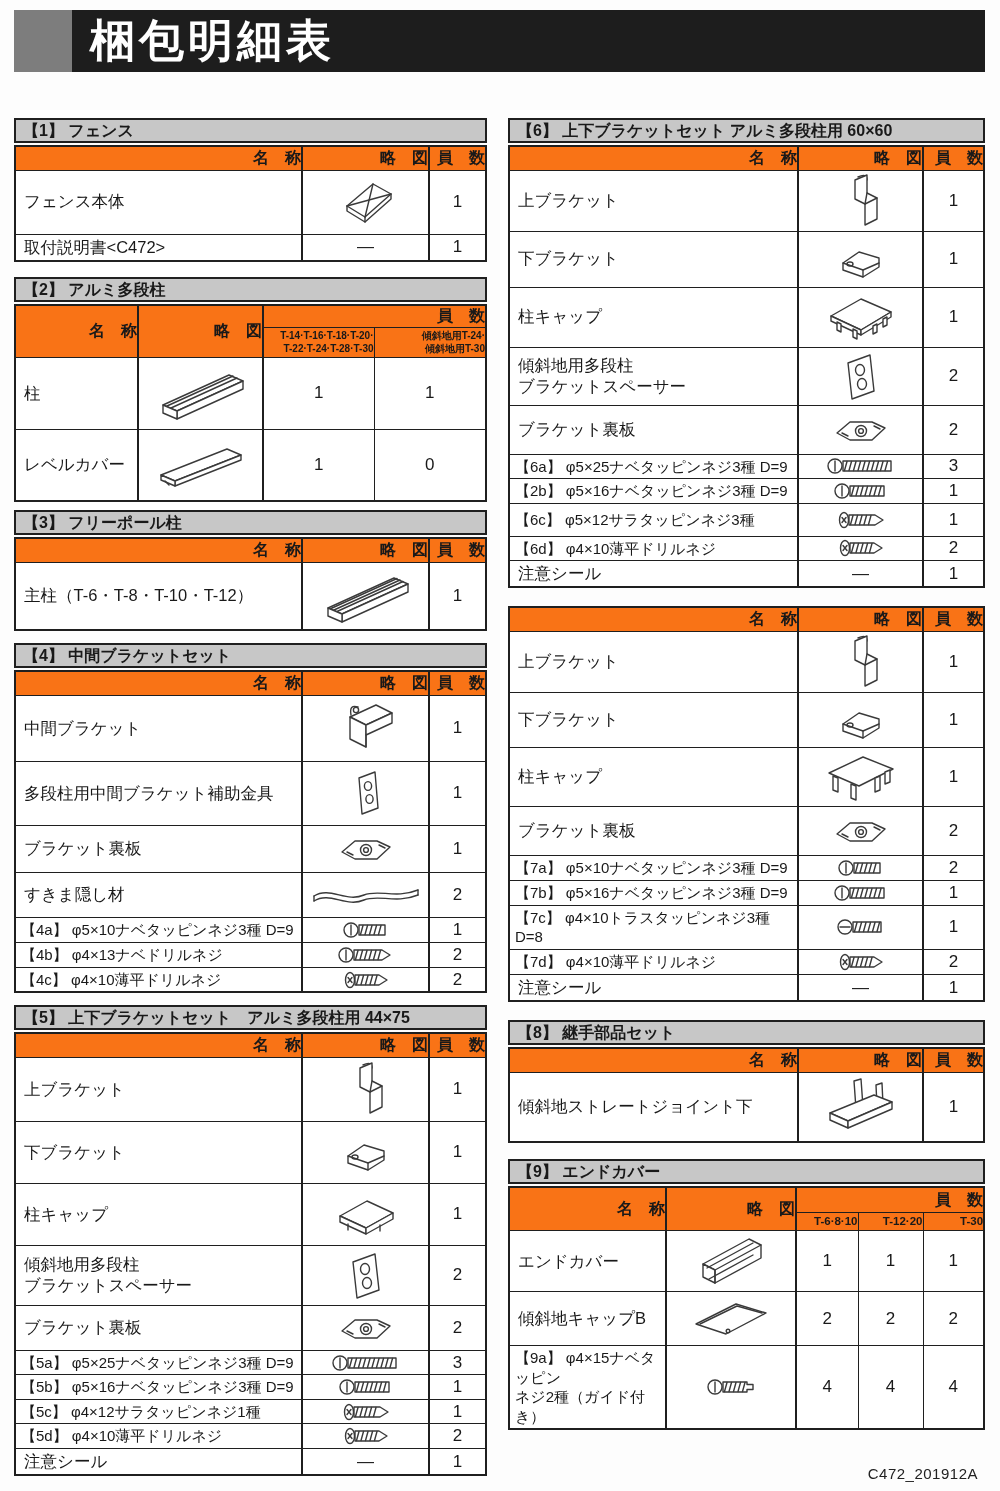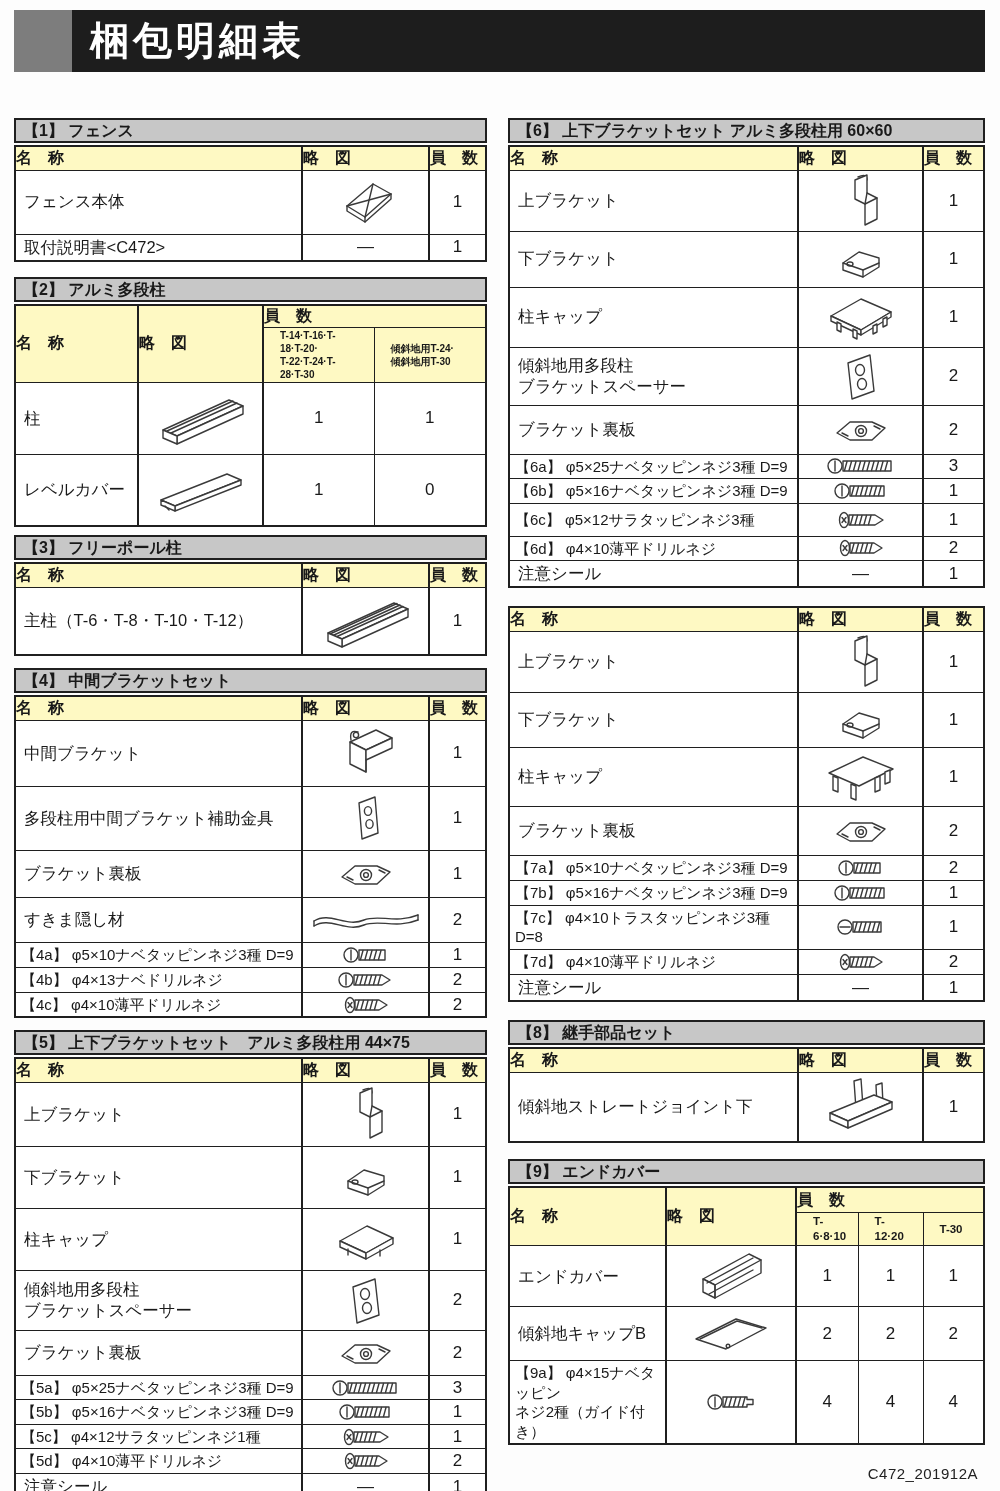--- a/index.html
+++ b/index.html
@@ -2,39 +2,39 @@
 <html><head>
 <meta charset="utf-8">
 <style>
   html,body{margin:0;padding:0;background:#fff;}
   .page{position:relative;width:1000px;height:1491px;background:#fdfdfd;
         font-family:"Liberation Sans","DejaVu Sans",sans-serif;color:#191919;overflow:hidden;}
   
   .hdr{position:absolute;left:14px;top:10px;width:971px;height:62px;background:#1d1d1d;}
   .hdr-accent{position:absolute;left:0;top:0;width:58px;height:62px;background:#7d7d7d;}
   .hdr h1{position:absolute;left:76px;top:50%;transform:translateY(-50%);margin:0;
-          color:#ffffff;font-size:39px;font-weight:bold;letter-spacing:4px;white-space:nowrap;}
+          color:#ffffff;font-size:45px;font-weight:bold;letter-spacing:4px;white-space:nowrap;}
   
   .col{position:absolute;top:90px;}
   .col-left{left:14px;width:473px;}
   .col-right{left:508px;width:477px;}
   
   .tbl-title{box-sizing:border-box;border:2px solid #1f1f1f;background:#c7c7c7;height:25px;
              line-height:21px;font-size:16px;font-weight:bold;padding-left:7px;white-space:nowrap;overflow:hidden;}
   .tbl table{border-collapse:collapse;width:100%;margin-top:2px;background:#fff;
              table-layout:fixed;border:2px solid #1f1f1f;}
   .tbl th,.tbl td{border:1px solid #1f1f1f;box-sizing:border-box;overflow:hidden;}
-  .tbl th{background:#fef9c3;font-weight:bold;font-size:16px;padding:0;text-align:left;}
+  .tbl th{background:#f97316;font-weight:bold;font-size:16px;padding:0;text-align:right;}
   .vb{border-left-width:2px !important;}
   td.name{font-size:16.5px;text-align:left;padding:2px 4px 2px 8px;white-space:pre-line;
           line-height:1.3;background:#fff;vertical-align:middle;}
   td.name.sm{font-size:15px;padding-left:5px;}
   td.sk{text-align:center;vertical-align:middle;background:#fff;padding:0;}
   td.q{text-align:center;font-size:17px;background:#fff;vertical-align:middle;}
-  th.sub{font-size:10px;line-height:1.3;white-space:pre-line;font-weight:bold;padding:1px 16px;}
+  th.sub{font-size:10px;line-height:1.3;white-space:pre-line;font-weight:bold;padding:1px 0;}
   th.sub.sub9{font-size:11.5px;}
   .dash{font-size:17px;}
   .icon{display:inline-block;vertical-align:middle;line-height:0;}
   .icon svg{display:block;margin:0 auto;}
   .doc-code{position:absolute;right:22px;bottom:9px;font-size:15px;letter-spacing:0.5px;color:#222;}
 </style>
 </head>
 <body>
 
 <div class="page">
@@ -543,21 +543,21 @@
                       <line x1="43.5" y1="6.5" x2="41" y2="15.5"></line>
                       <line x1="48" y1="6.5" x2="45.5" y2="15.5"></line>
                       <line x1="52.5" y1="6.5" x2="50" y2="15.5"></line>
                       <line x1="57" y1="6.5" x2="54.5" y2="15.5"></line>
                       <line x1="61.5" y1="6.5" x2="59" y2="15.5"></line>
                     </g>
                   </svg></span></td>
               <td class="q vb">3</td>
             </tr>
             <tr style="height:24px">
-              <td class="name sm">【6b】 φ5×16ナベタッピンネジ3種 D=9</td>
+              <td class="name sm">【2b】 φ5×16ナベタッピンネジ3種 D=9</td>
               <td class="sk vb"><span class="icon"><svg width="55" height="22" viewBox="0 0 55 22" xmlns="http://www.w3.org/2000/svg">
                     <g fill="none" stroke="#3a3a3a" stroke-width="1.4" stroke-linejoin="round" stroke-linecap="round">
                       <circle fill="#fff" cx="9" cy="11" r="7"></circle>
                       <line x1="9" y1="6" x2="9" y2="16"></line>
                       <rect fill="#fff" x="17" y="6" width="34" height="10"></rect>
                       <line x1="21" y1="6.5" x2="18.5" y2="15.5"></line>
                       <line x1="25.5" y1="6.5" x2="23" y2="15.5"></line>
                       <line x1="30" y1="6.5" x2="27.5" y2="15.5"></line>
                       <line x1="34.5" y1="6.5" x2="32" y2="15.5"></line>
                       <line x1="39" y1="6.5" x2="36.5" y2="15.5"></line>

